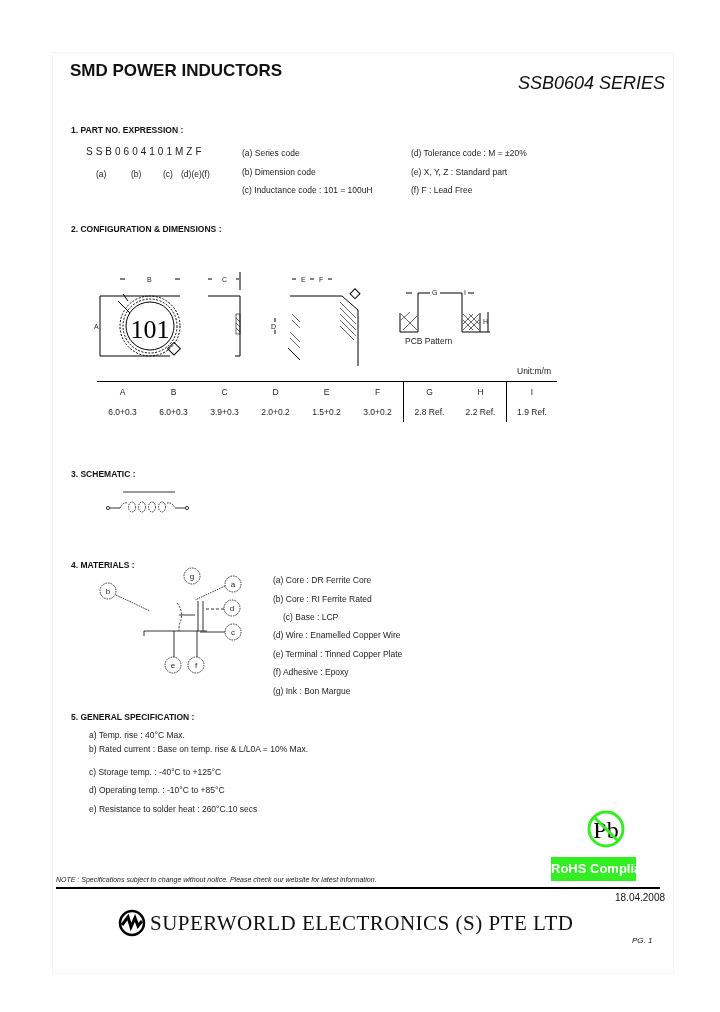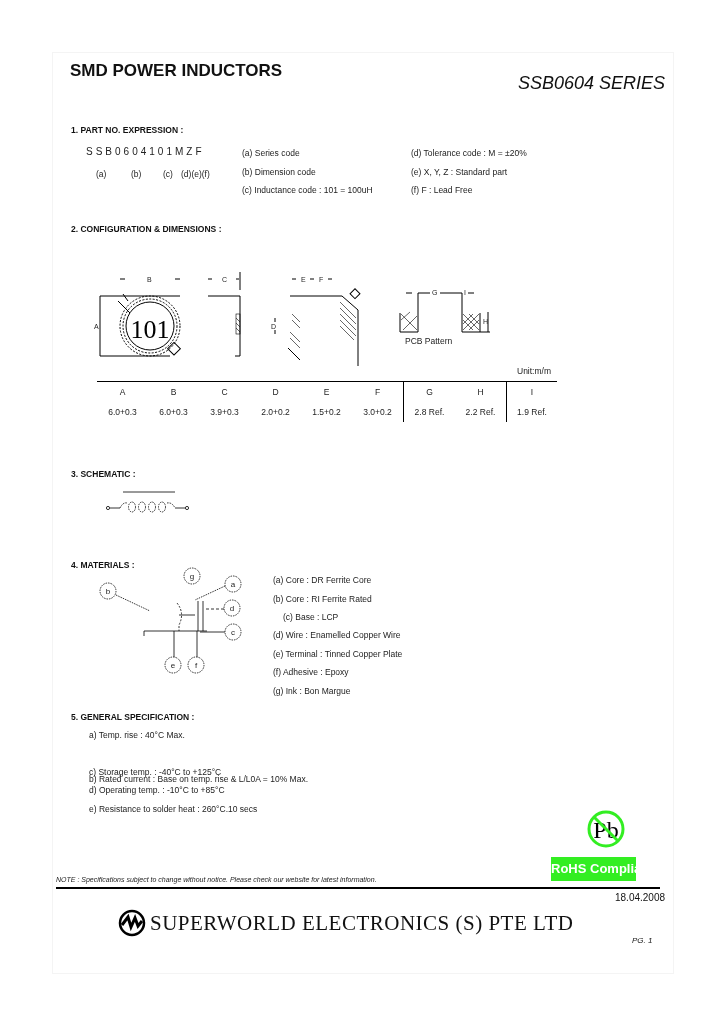--- a/index.html
+++ b/index.html
@@ -212,21 +212,21 @@
 <div class="abs t" style="left:273px;top:575px;">(a) Core : DR Ferrite Core</div>
 <div class="abs t" style="left:273px;top:594px;">(b) Core : RI Ferrite Rated</div>
 <div class="abs t" style="left:283px;top:612px;text-align:center;">(c) Base : LCP</div>
 <div class="abs t" style="left:273px;top:630px;text-align:right;">(d) Wire : Enamelled Copper Wire</div>
 <div class="abs t" style="left:273px;top:649px;">(e) Terminal : Tinned Copper Plate</div>
 <div class="abs t" style="left:273px;top:667px;">(f) Adhesive : Epoxy</div>
 <div class="abs t" style="left:273px;top:686px;">(g) Ink : Bon Margue</div>
 
 <div class="abs h" style="left:71px;top:712px;">5. GENERAL SPECIFICATION :</div>
 <div class="abs t" style="left:89px;top:730px;">a) Temp. rise : 40°C Max.</div>
-<div class="abs t" style="left:89px;top:774px;">b) Rated current : Base on temp. rise &amp;  L/L0A = 10% Max.</div>
+<div class="abs t" style="left:89px;top:744px;">b) Rated current : Base on temp. rise &amp;  L/L0A = 10% Max.</div>
 <div class="abs t" style="left:89px;top:767px;">c) Storage temp. : -40°C to +125°C</div>
 <div class="abs t" style="left:89px;top:785px;">d) Operating temp. : -10°C to +85°C</div>
 <div class="abs t" style="left:89px;top:804px;">e) Resistance to solder heat : 260°C.10 secs</div>
 
 <svg class="abs" style="left:585px;top:808px;" width="42" height="42" viewBox="0 0 42 42">
   <circle cx="21" cy="21" r="17" fill="none" stroke="#33ee22" stroke-width="3"></circle>
   <text x="21" y="30" font-family="Liberation Serif, serif" font-size="24" text-anchor="middle" fill="#000">Pb</text>
   <line x1="9" y1="9" x2="33" y2="33" stroke="#33ee22" stroke-width="3"></line>
 </svg>
 <div class="abs rohs-badge">RoHS Compliant</div>

